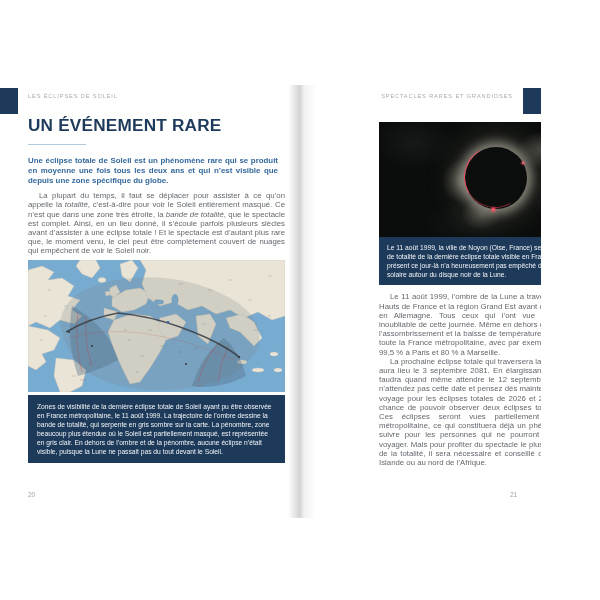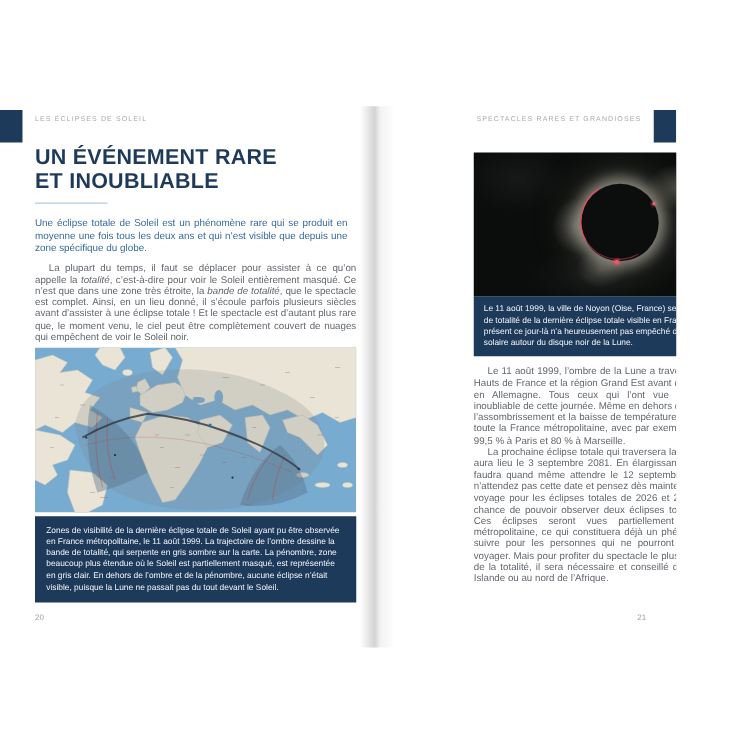--- a/index.html
+++ b/index.html
@@ -20,21 +20,21 @@
   .page-number{position:absolute;top:491px;font-size:6.4px;color:#999ea4;}
   .pn-left{left:28px;}
   .pn-right{right:24px;text-align:right;}
 
   
   .left-col{position:absolute;left:28px;top:116px;width:257px;}
   .title{color:#1e3a5a;font-weight:bold;font-size:17.2px;line-height:18.5px;
     letter-spacing:0.2px;text-transform:uppercase;}
   .title span{display:block;}
   .title-rule{width:58px;height:1px;background:#b3c9dc;margin-top:9px;}
-  .intro{margin:11px 7px 0 0;color:#35699c;font-weight:normal;font-size:7.9px;
+  .intro{margin:11px 7px 0 0;color:#35699c;font-weight:bold;font-size:7.9px;
     line-height:10.2px;text-align:justify;}
   .body-text{margin:5px 0 0 0;color:#63686e;font-size:7.8px;line-height:9.2px;
     text-align:justify;}
   .body-text.indent{text-indent:11px;}
   .it{font-style:italic;}
   .map-figure{margin-top:4px;width:257px;height:132px;display:block;}
   .caption-box{margin-top:3px;background:#1e3a5a;color:#f2f5f8;
     padding:7px 9px;font-size:6.7px;line-height:9.1px;}
 
   
@@ -78,21 +78,20 @@
   <div class="tab tab-left"></div>
   <div class="tab tab-right"></div>
 
   <div class="running-header rh-left">LES ÉCLIPSES DE SOLEIL</div>
   <div class="running-header rh-right">SPECTACLES RARES ET GRANDIOSES</div>
 
   <div class="left-col">
 
     <h1 class="title" style="margin:0;">
       <span>UN ÉVÉNEMENT RARE</span>
-      <span>ET INOUBLIABLE</span>
     </h1>
     <div class="title-rule"></div>
 
     <p class="intro">Une éclipse totale de Soleil est un phénomène rare qui se produit en moyenne une fois tous les deux ans et qui n’est visible que depuis une zone spécifique du globe.</p>
 
     <p class="body-text indent"><span>La plupart du temps, il faut se déplacer pour assister à ce qu’on appelle la </span><span class="it">totalité</span><span>, c’est-à-dire pour voir le Soleil entièrement masqué. Ce n’est que dans une zone très étroite, la </span><span class="it">bande de totalité</span><span>, que le spectacle est complet. Ainsi, en un lieu donné, il s’écoule parfois plusieurs siècles avant d’assister à une éclipse totale ! Et le spectacle est d’autant plus rare que, le moment venu, le ciel peut être complètement couvert de nuages qui empêchent de voir le Soleil noir.</span></p>
 
     <svg class="map-figure" viewBox="0 0 257 132" preserveAspectRatio="none">
       <rect x="0" y="0" width="257" height="132" fill="#78abd0"></rect>
       <g fill="#e9e4d6" stroke="#c9c3b2" stroke-width="0.4">

